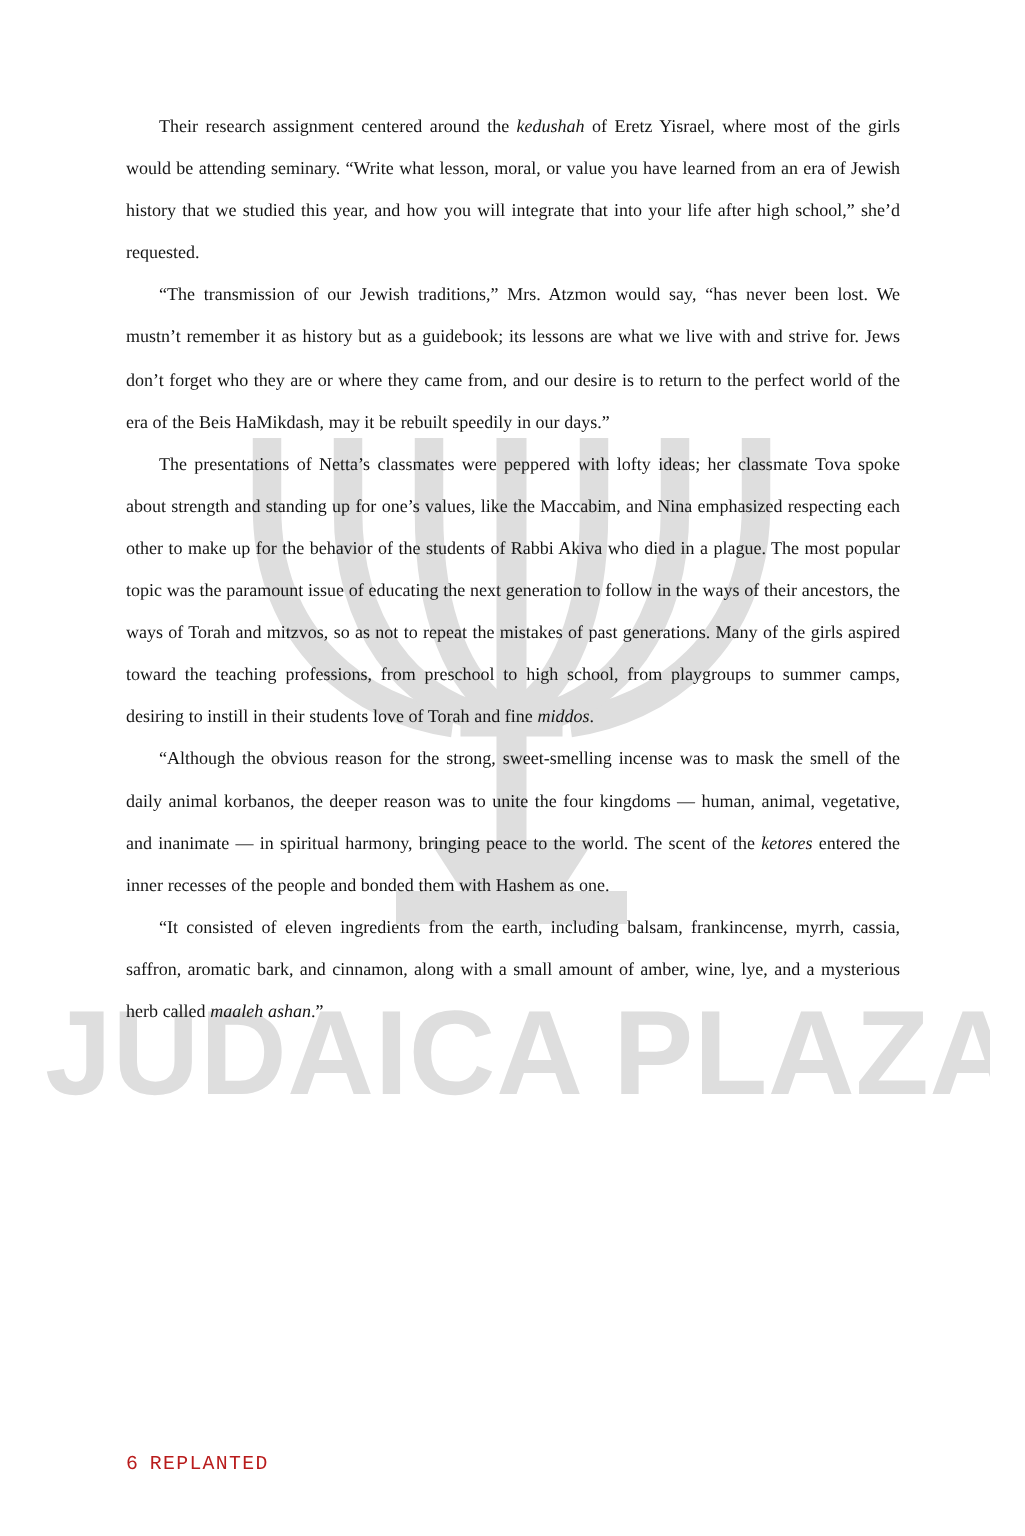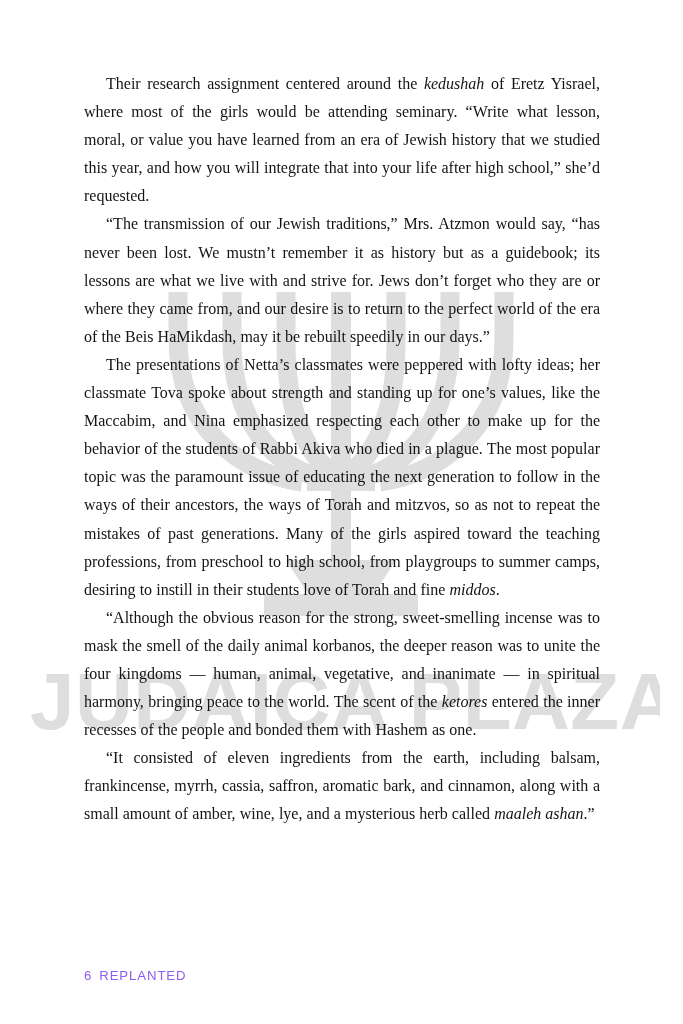--- a/index.html
+++ b/index.html
@@ -64,41 +64,41 @@
     top: 70px;
     width: 516px;
     z-index: 2;
   }
   p.para {
     margin: 0;
     padding: 0;
     text-align: justify;
     text-align-last: left;
     text-indent: 22px;
-    font-size: 16px;
+    font-size: 12px;
     line-height: 28.1px;
     color: #141414;
     hyphens: none;
     -webkit-hyphens: none;
     word-spacing: 0.1px;
   }
   p.para em {
     font-style: italic;
   }
 
   
   #footer {
     position: absolute;
     left: 84px;
     top: 968px;
     z-index: 2;
-    font-family: Liberation Sans, sans-serif;
+    font-family: Liberation Mono, monospace;
     font-size: 13.2px;
     letter-spacing: 0.9px;
-    color: #8b5cf6;
+    color: #b91c1c;
     white-space: nowrap;
   }
   #footer .pgnum { margin-right: 7px; }
 </style>
 </head>
 <body>
 
 <div id="page" style="background: rgb(255, 255, 255);">
 
   <div id="watermark-layer">

